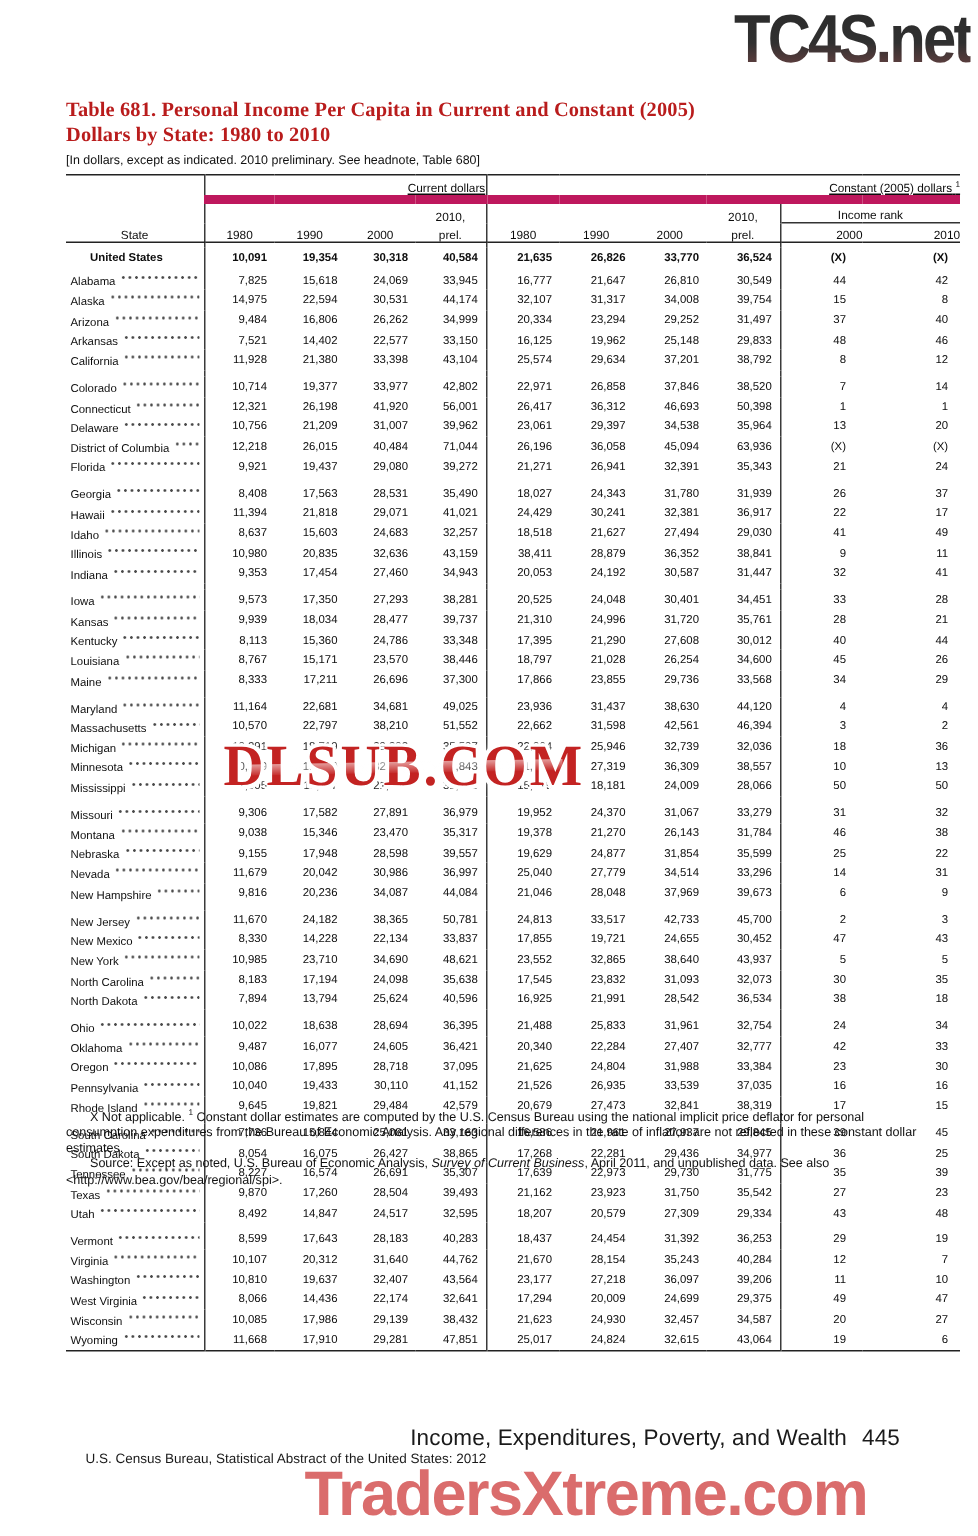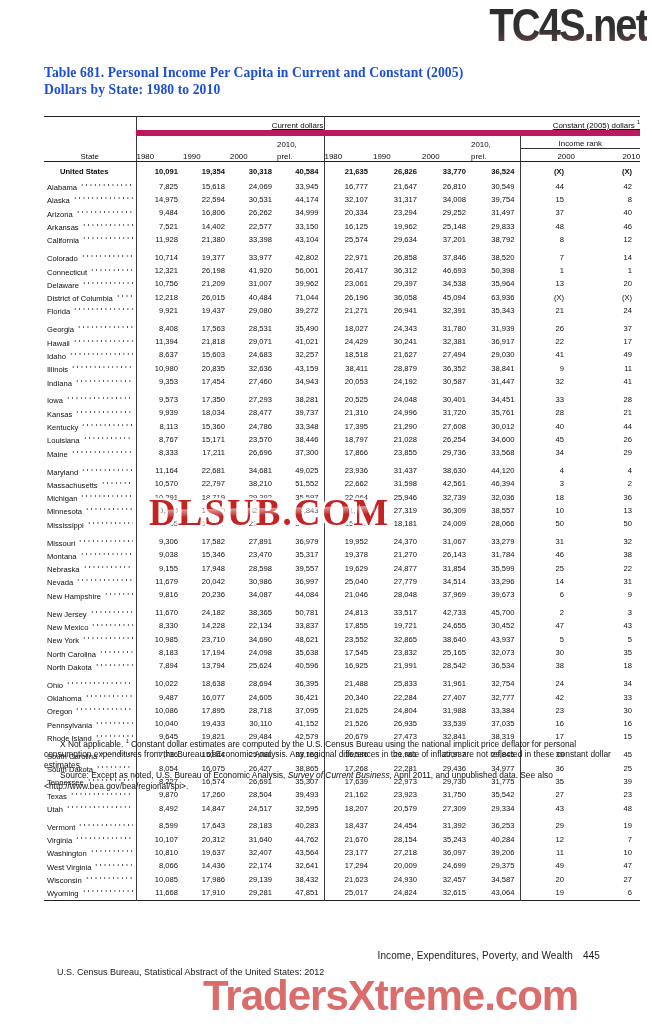--- a/index.html
+++ b/index.html
@@ -44,21 +44,21 @@
       -3px -3px 0 #fff, 3px -3px 0 #fff, -3px 3px 0 #fff, 3px 3px 0 #fff,
       0 -3px 0 #fff, 0 3px 0 #fff, -3px 0 0 #fff, 3px 0 0 #fff,
       0 0 7px rgba(255,255,255,0.9);
     z-index:30;
   }
 
   
   .title {
     position:absolute; left:44px; top:65px; width:530px;
     font-family:"Liberation Serif", serif; font-weight:bold;
-    font-size:13.6px; line-height:16.5px; color:#1d4ed8; letter-spacing:0.1px;
+    font-size:13.6px; line-height:16.5px; color:#b91c1c; letter-spacing:0.1px;
   }
   .subtitle {
     position:absolute; left:44px; top:101px; width:560px;
     font-size:8.3px; color:#111;
   }
 
   
   .tblwrap { position:absolute; left:44px; top:116px; }
   table.inc {
     border-collapse:collapse; table-layout:fixed; width:596px;
@@ -71,21 +71,21 @@
   table.inc col.cr1 { width:55px; }
   table.inc col.cr2 { width:65px; }
 
   table.inc th { font-weight:normal; font-size:7.9px; padding:0; vertical-align:bottom; }
   .hA th { height:13px; vertical-align:middle; }
   .hB th { height:12px; }
   .hC th { height:12px; padding-bottom:2px; }
   th.stateHead { vertical-align:middle; text-align:center; font-size:8.2px; }
   th.grp { text-align:right; border-bottom:6px solid #be185d;text-decoration:underline; }
   th.rankGrp { text-align:center; border-bottom:1px solid #333; }
-  th.yr { text-align:left; padding-right:4px; }
+  th.yr { text-align:center; padding-right:4px; }
   th.yrR1 { text-align:right; padding-right:11px; }
   th.yrR2 { text-align:right; padding-right:8px; }
   .hC th { border-bottom:1.1px solid #222; }
   th.stateHead { border-bottom:1.1px solid #222; }
   sup.fm { font-size:5.5px; vertical-align:super; line-height:0; }
 
   td { padding:0; height:10.3px; line-height:10.3px; }
   td.n { text-align:right; padding-right:5px; font-variant-numeric:tabular-nums; }
   td.r1 { text-align:right; padding-right:11px; }
   td.r2 { text-align:right; padding-right:8px; }
@@ -106,40 +106,41 @@
 
   
   .footnotes {
     position:absolute; left:44px; top:739px; width:570px;
     font-size:8.4px; line-height:10.4px; color:#111;
   }
   .footnotes p { margin:0; text-indent:16px; }
   .footnotes .it { font-style:italic; }
   .footer-section {
     position:absolute; right:52px; top:950px;
-    font-size:10px; color:#1a1a1a; letter-spacing:0.1px;
+    font-size:15px; color:#1a1a1a; letter-spacing:0.1px;
   }
   .footer-section .pg { margin-left:10px; }
   .footer-source {
     position:absolute; left:57px; top:967px;
     font-size:9px; color:#1a1a1a;
   }
   .footer-source .it { }
 </style>
 </head>
 <body>
 
 <div class="page">
 
   <div class="wm-top">TC4S.net</div>
 
   <div class="title">
     <span>Table 681. Personal Income Per Capita in Current and Constant (2005)</span><br>
     <span>Dollars by State: 1980 to 2010</span>
   </div>
+  <div class="subtitle">[In dollars, except as indicated. 2010 preliminary. See headnote, Table 680]</div>
 
   <div class="tblwrap">
     <table class="inc">
       <colgroup>
         <col class="cstate">
           <col class="ccur">
           <col class="ccur">
           <col class="ccur">
           <col class="ccur">
         <col class="ccon">
@@ -902,21 +903,21 @@
                 <span class="nm">North Carolina</span>
                 <span class="dots"></span>
               </div>
             </td>
             <td class="n">8,183</td>
             <td class="n">17,194</td>
             <td class="n">24,098</td>
             <td class="n v1">35,638</td>
             <td class="n">17,545</td>
             <td class="n">23,832</td>
-            <td class="n">25,165</td>
+            <td class="n">31,093</td>
             <td class="n v2">32,073</td>
             <td class="r1">30</td>
             <td class="r2">35</td>
           </tr>
           <tr>
             <td class="state vs">
               <div class="st">
                 <span class="nm">North Dakota</span>
                 <span class="dots"></span>
               </div>

